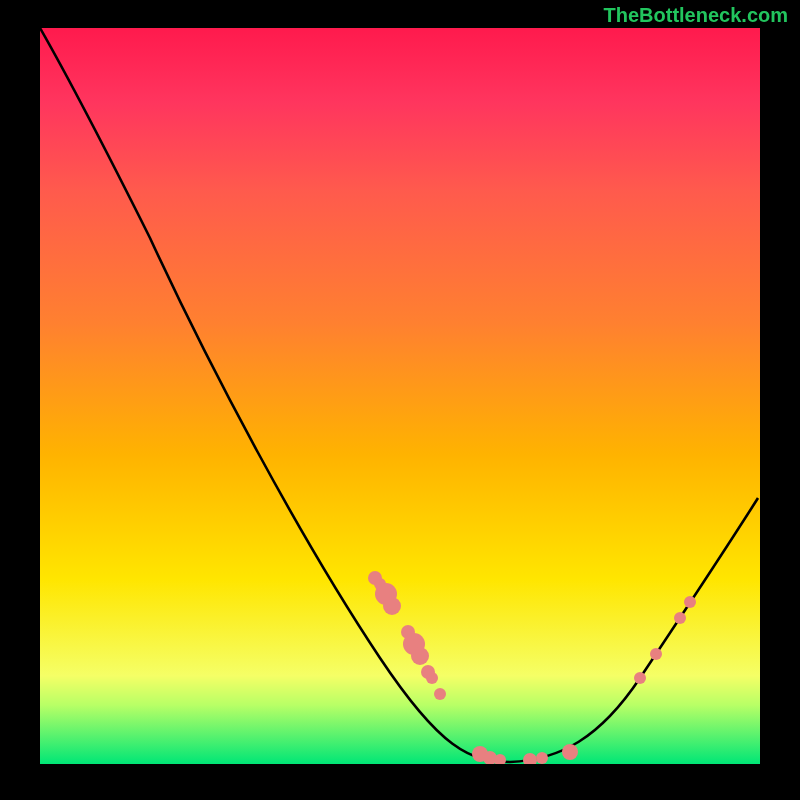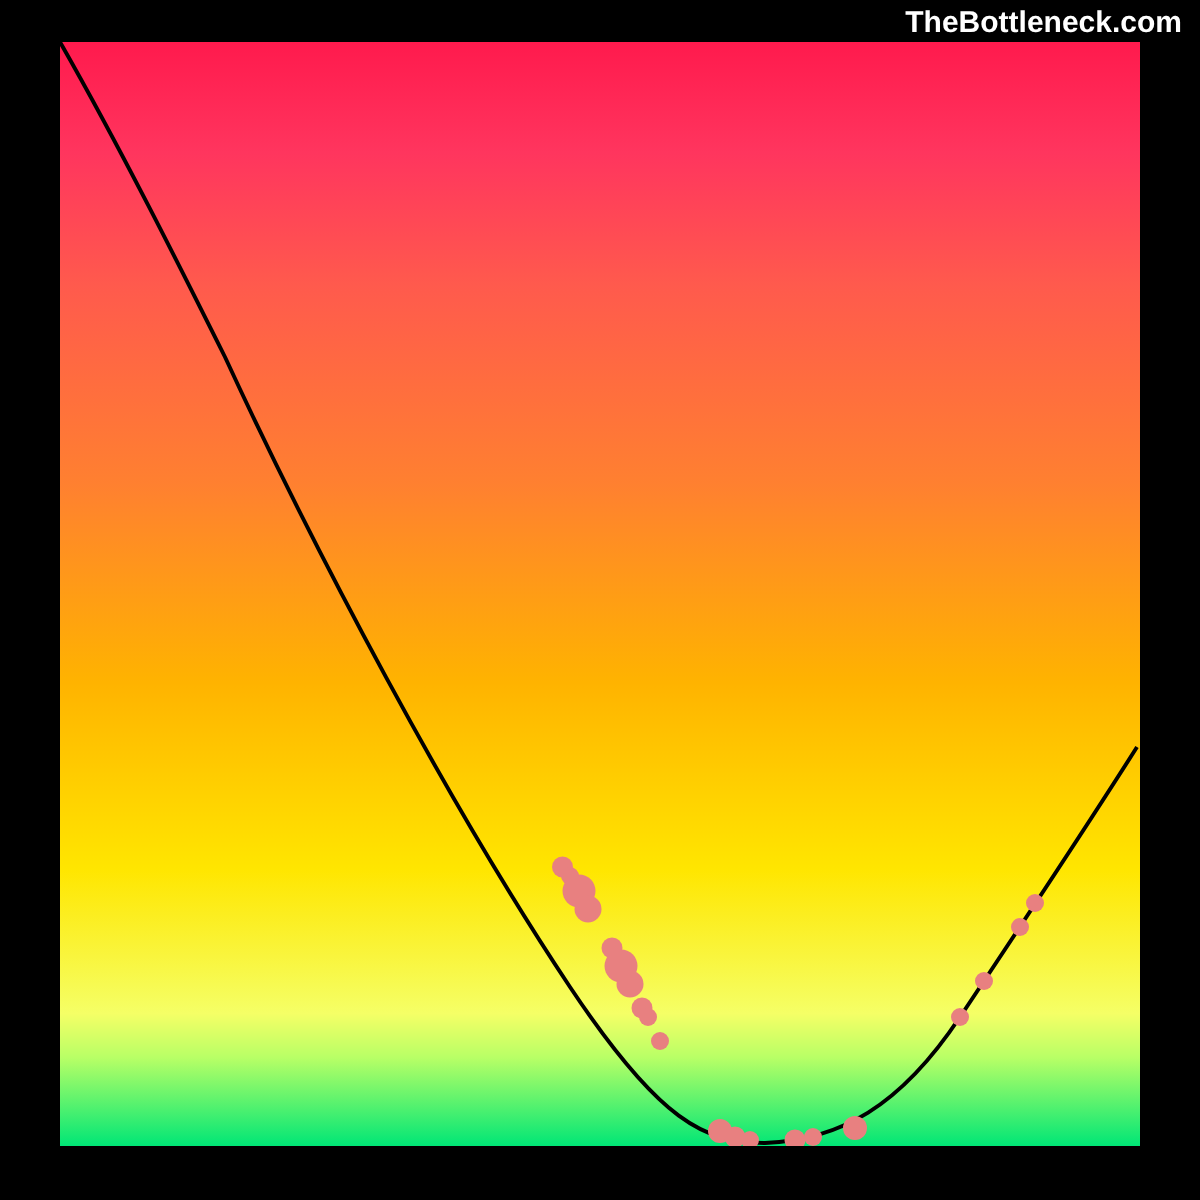--- a/index.html
+++ b/index.html
@@ -13,21 +13,21 @@
   }
   .container {
     position: relative;
     width: 800px;
     height: 800px;
   }
   .watermark {
     position: absolute;
     top: 4px;
     right: 12px;
-    color: #ffffff;
+    color: #22c55e;
     font-size: 20px;
     font-weight: bold;
     font-family: Arial, sans-serif;
     z-index: 10;
   }
   .plot-area {
     position: absolute;
     left: 40px;
     top: 28px;
     width: 720px;

